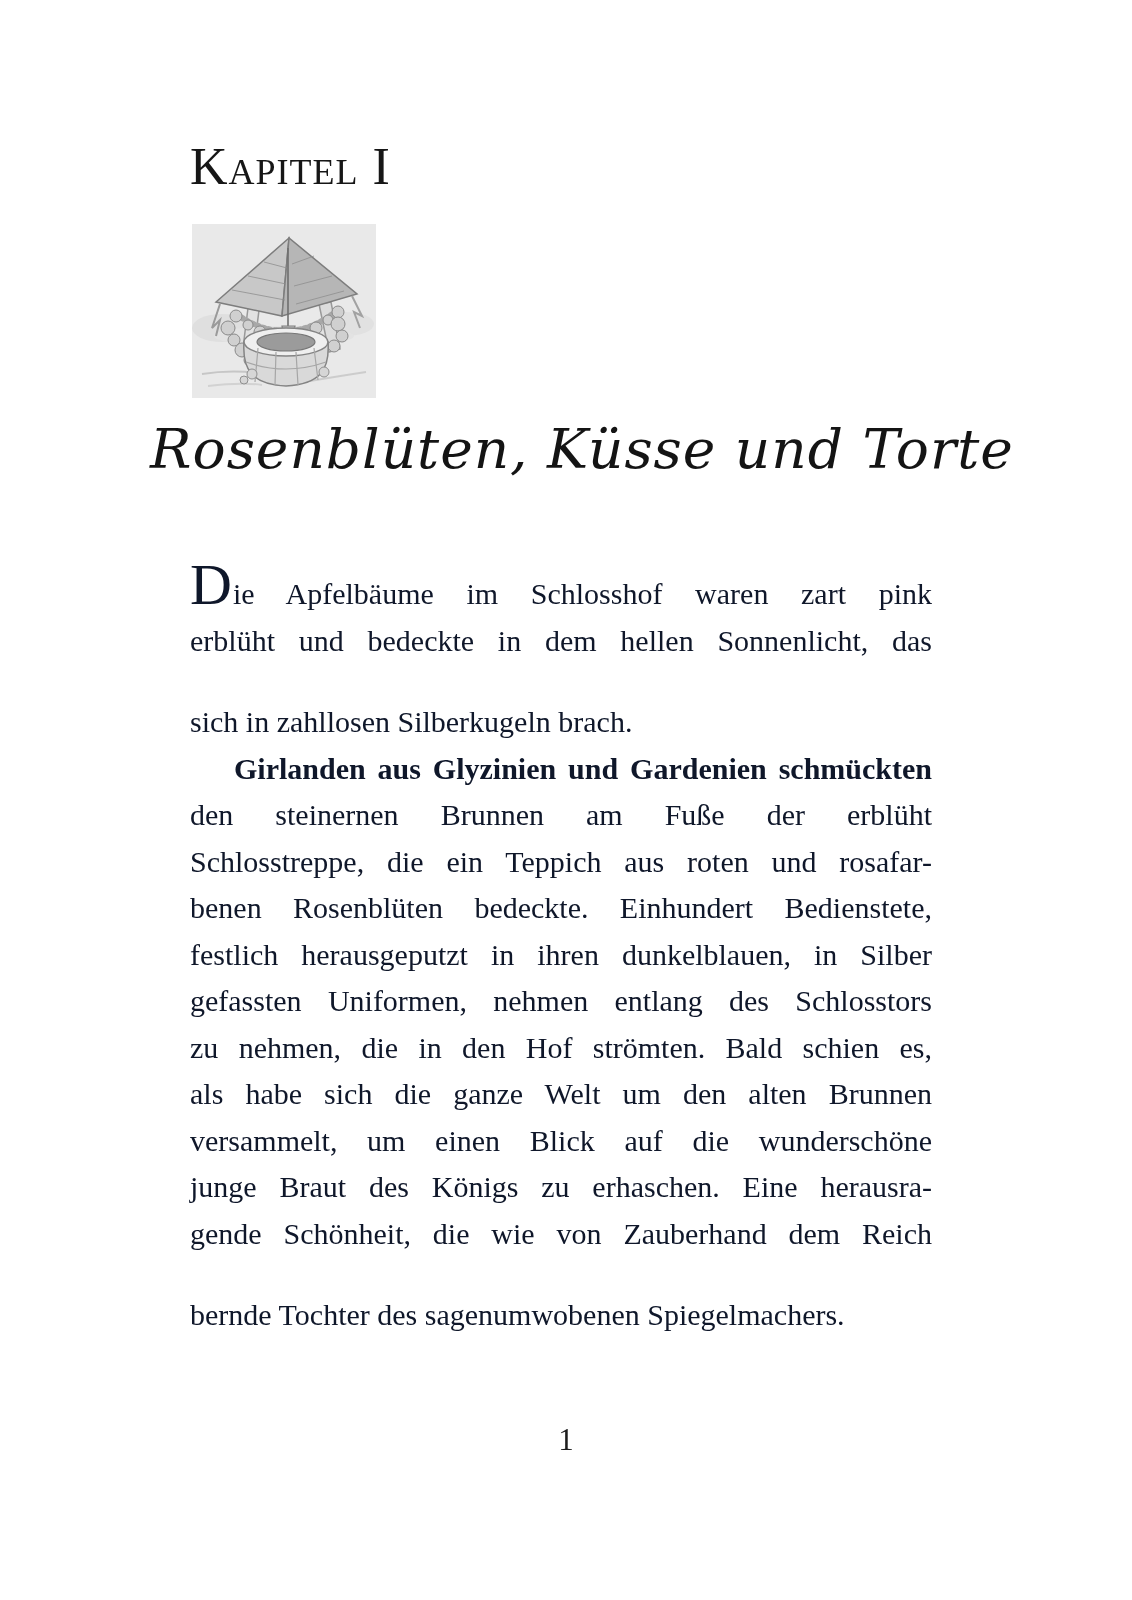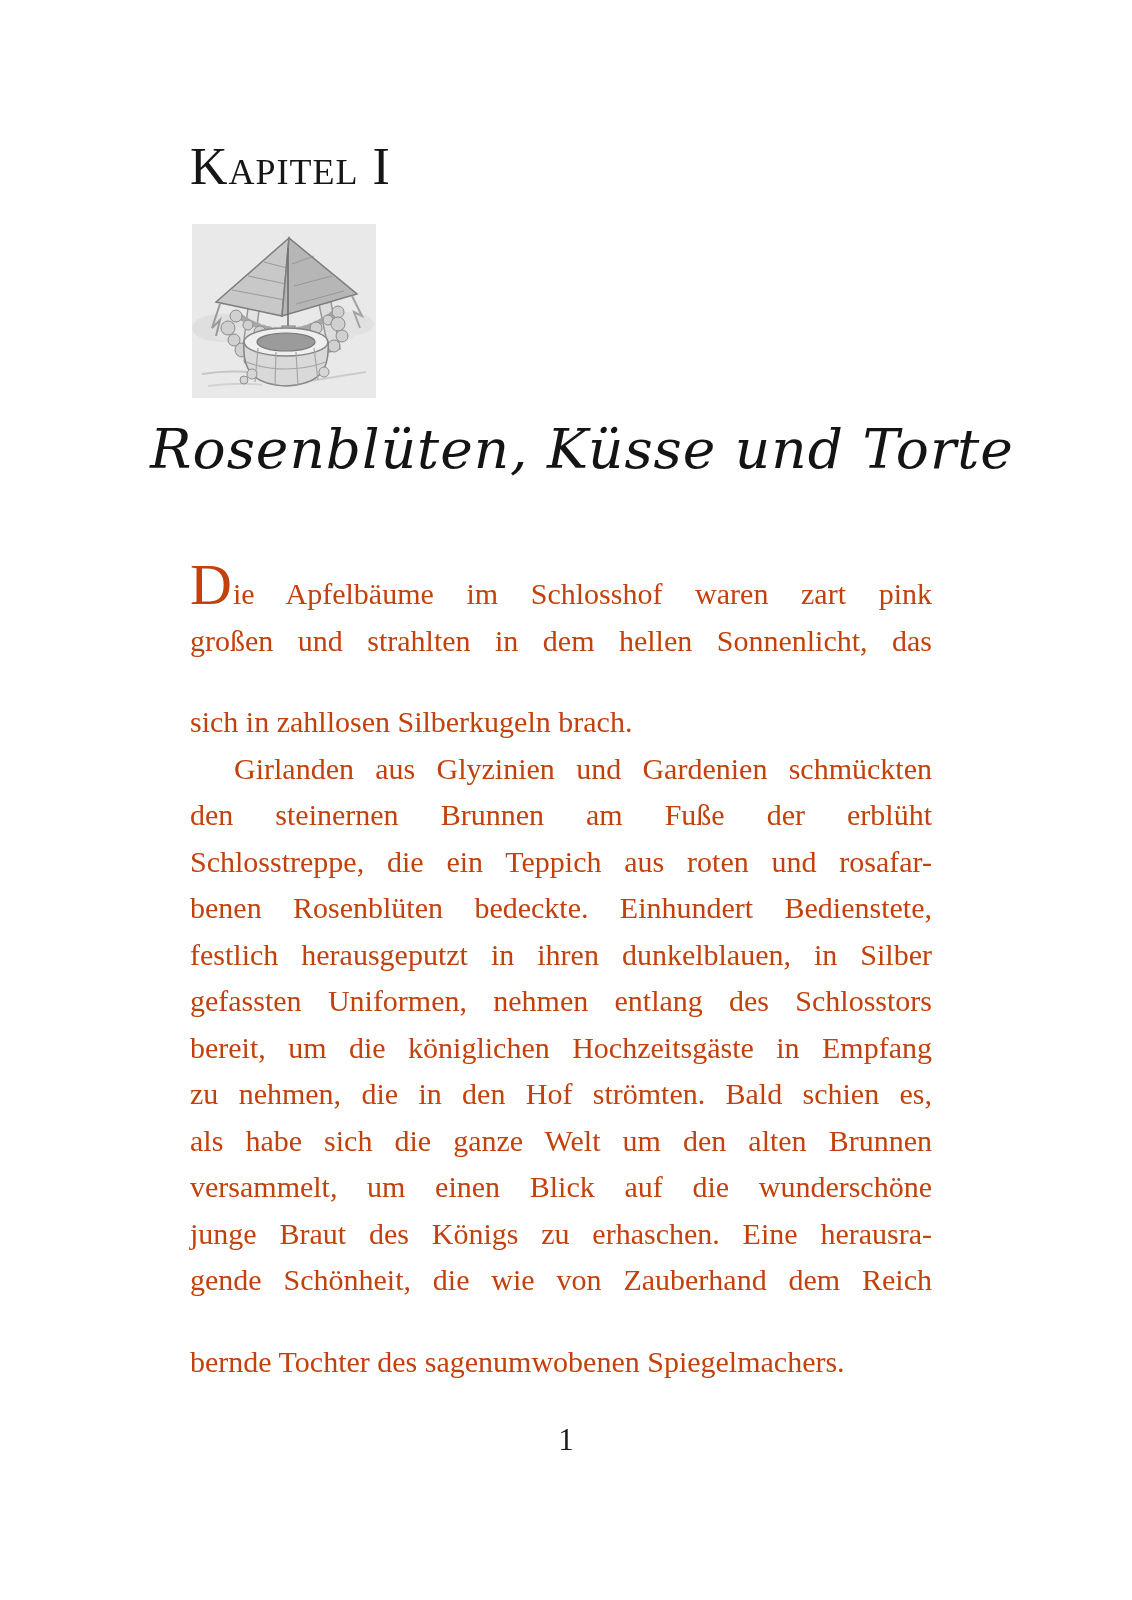--- a/index.html
+++ b/index.html
@@ -43,29 +43,29 @@
     color: #141414;
     line-height: 1.2;
   }
   .body-text {
     position: absolute;
     left: 190px;
     top: 571px;
     width: 742px;
     font-size: 30px;
     line-height: 46.5px;
-    color: #c2410c;
+    color: #0f172a;
   }
   .paragraph { margin: 0; }
   .line {
     text-align: justify;
     text-align-last: justify;
   }
   .line.last { text-align-last: left; margin-top: 35px; }
-  .line.first-indent { text-indent: 44px; }
+  .line.first-indent { text-indent: 44px; font-weight: bold; }
   .raised-cap {
     font-size: 58px;
     line-height: 0;
     letter-spacing: 1px;
   }
   .page-number {
     position: absolute;
     left: 0;
     width: 100%;
     top: 1422px;
@@ -140,31 +140,30 @@
           <circle cx="132" cy="148" r="5"></circle>
       </g>
     </svg>
   </div>
 
   <div class="chapter-title">Rosenblüten, Küsse und Torte</div>
 
   <div class="body-text">
       <div class="paragraph">
         <div class="line"><span class="raised-cap">D</span>ie Apfelbäume im Schlosshof waren zart pink</div>
-        <div class="line">großen und strahlten in dem hellen Sonnenlicht, das</div>
+        <div class="line">erblüht und bedeckte in dem hellen Sonnenlicht, das</div>
         <div class="line last">sich in zahllosen Silberkugeln brach.</div>
       </div>
       <div class="paragraph">
         <div class="line first-indent">Girlanden aus Glyzinien und Gardenien schmückten</div>
         <div class="line">den steinernen Brunnen am Fuße der erblüht</div>
         <div class="line">Schlosstreppe, die ein Teppich aus roten und rosafar-</div>
         <div class="line">benen Rosenblüten bedeckte. Einhundert Bedienstete,</div>
         <div class="line">festlich herausgeputzt in ihren dunkelblauen, in Silber</div>
         <div class="line">gefassten Uniformen, nehmen entlang des Schlosstors</div>
-        <div class="line">bereit, um die königlichen Hochzeitsgäste in Empfang</div>
         <div class="line">zu nehmen, die in den Hof strömten. Bald schien es,</div>
         <div class="line">als habe sich die ganze Welt um den alten Brunnen</div>
         <div class="line">versammelt, um einen Blick auf die wunderschöne</div>
         <div class="line">junge Braut des Königs zu erhaschen. Eine herausra-</div>
         <div class="line">gende Schönheit, die wie von Zauberhand dem Reich</div>
         <div class="line last">bernde Tochter des sagenumwobenen Spiegelmachers.</div>
       </div>
     </div>
 
   <div class="page-number">1</div>

